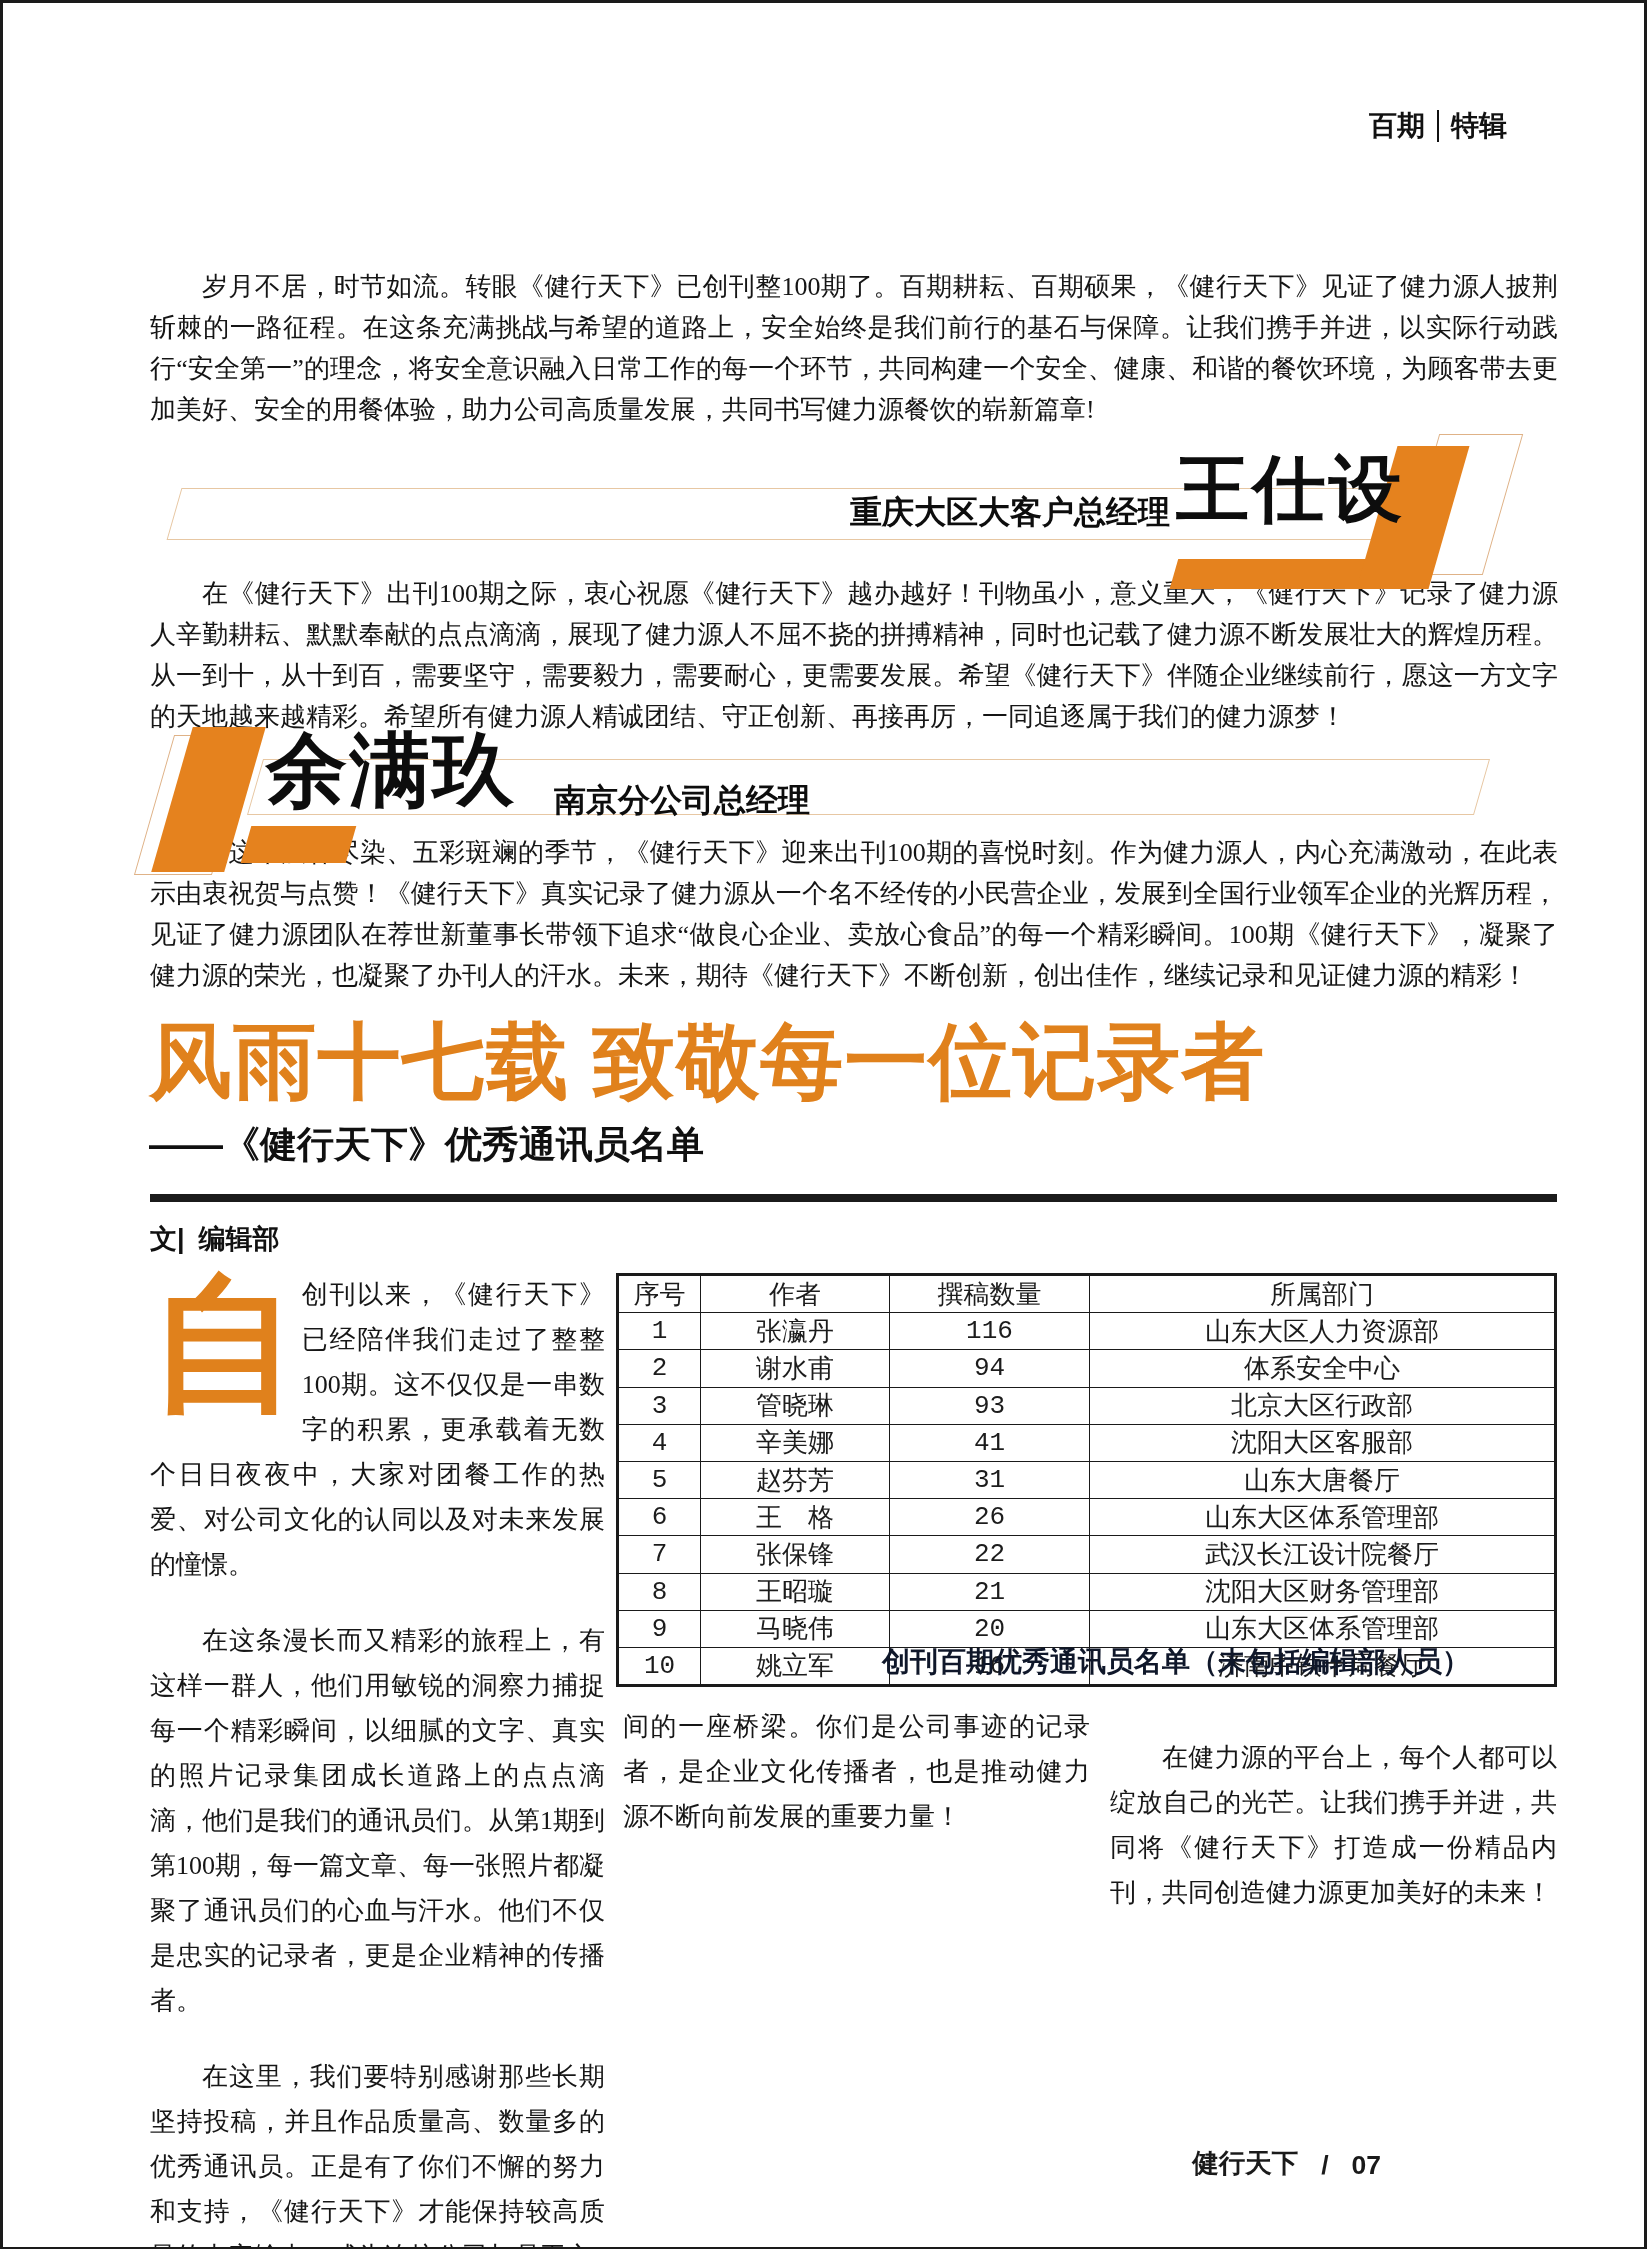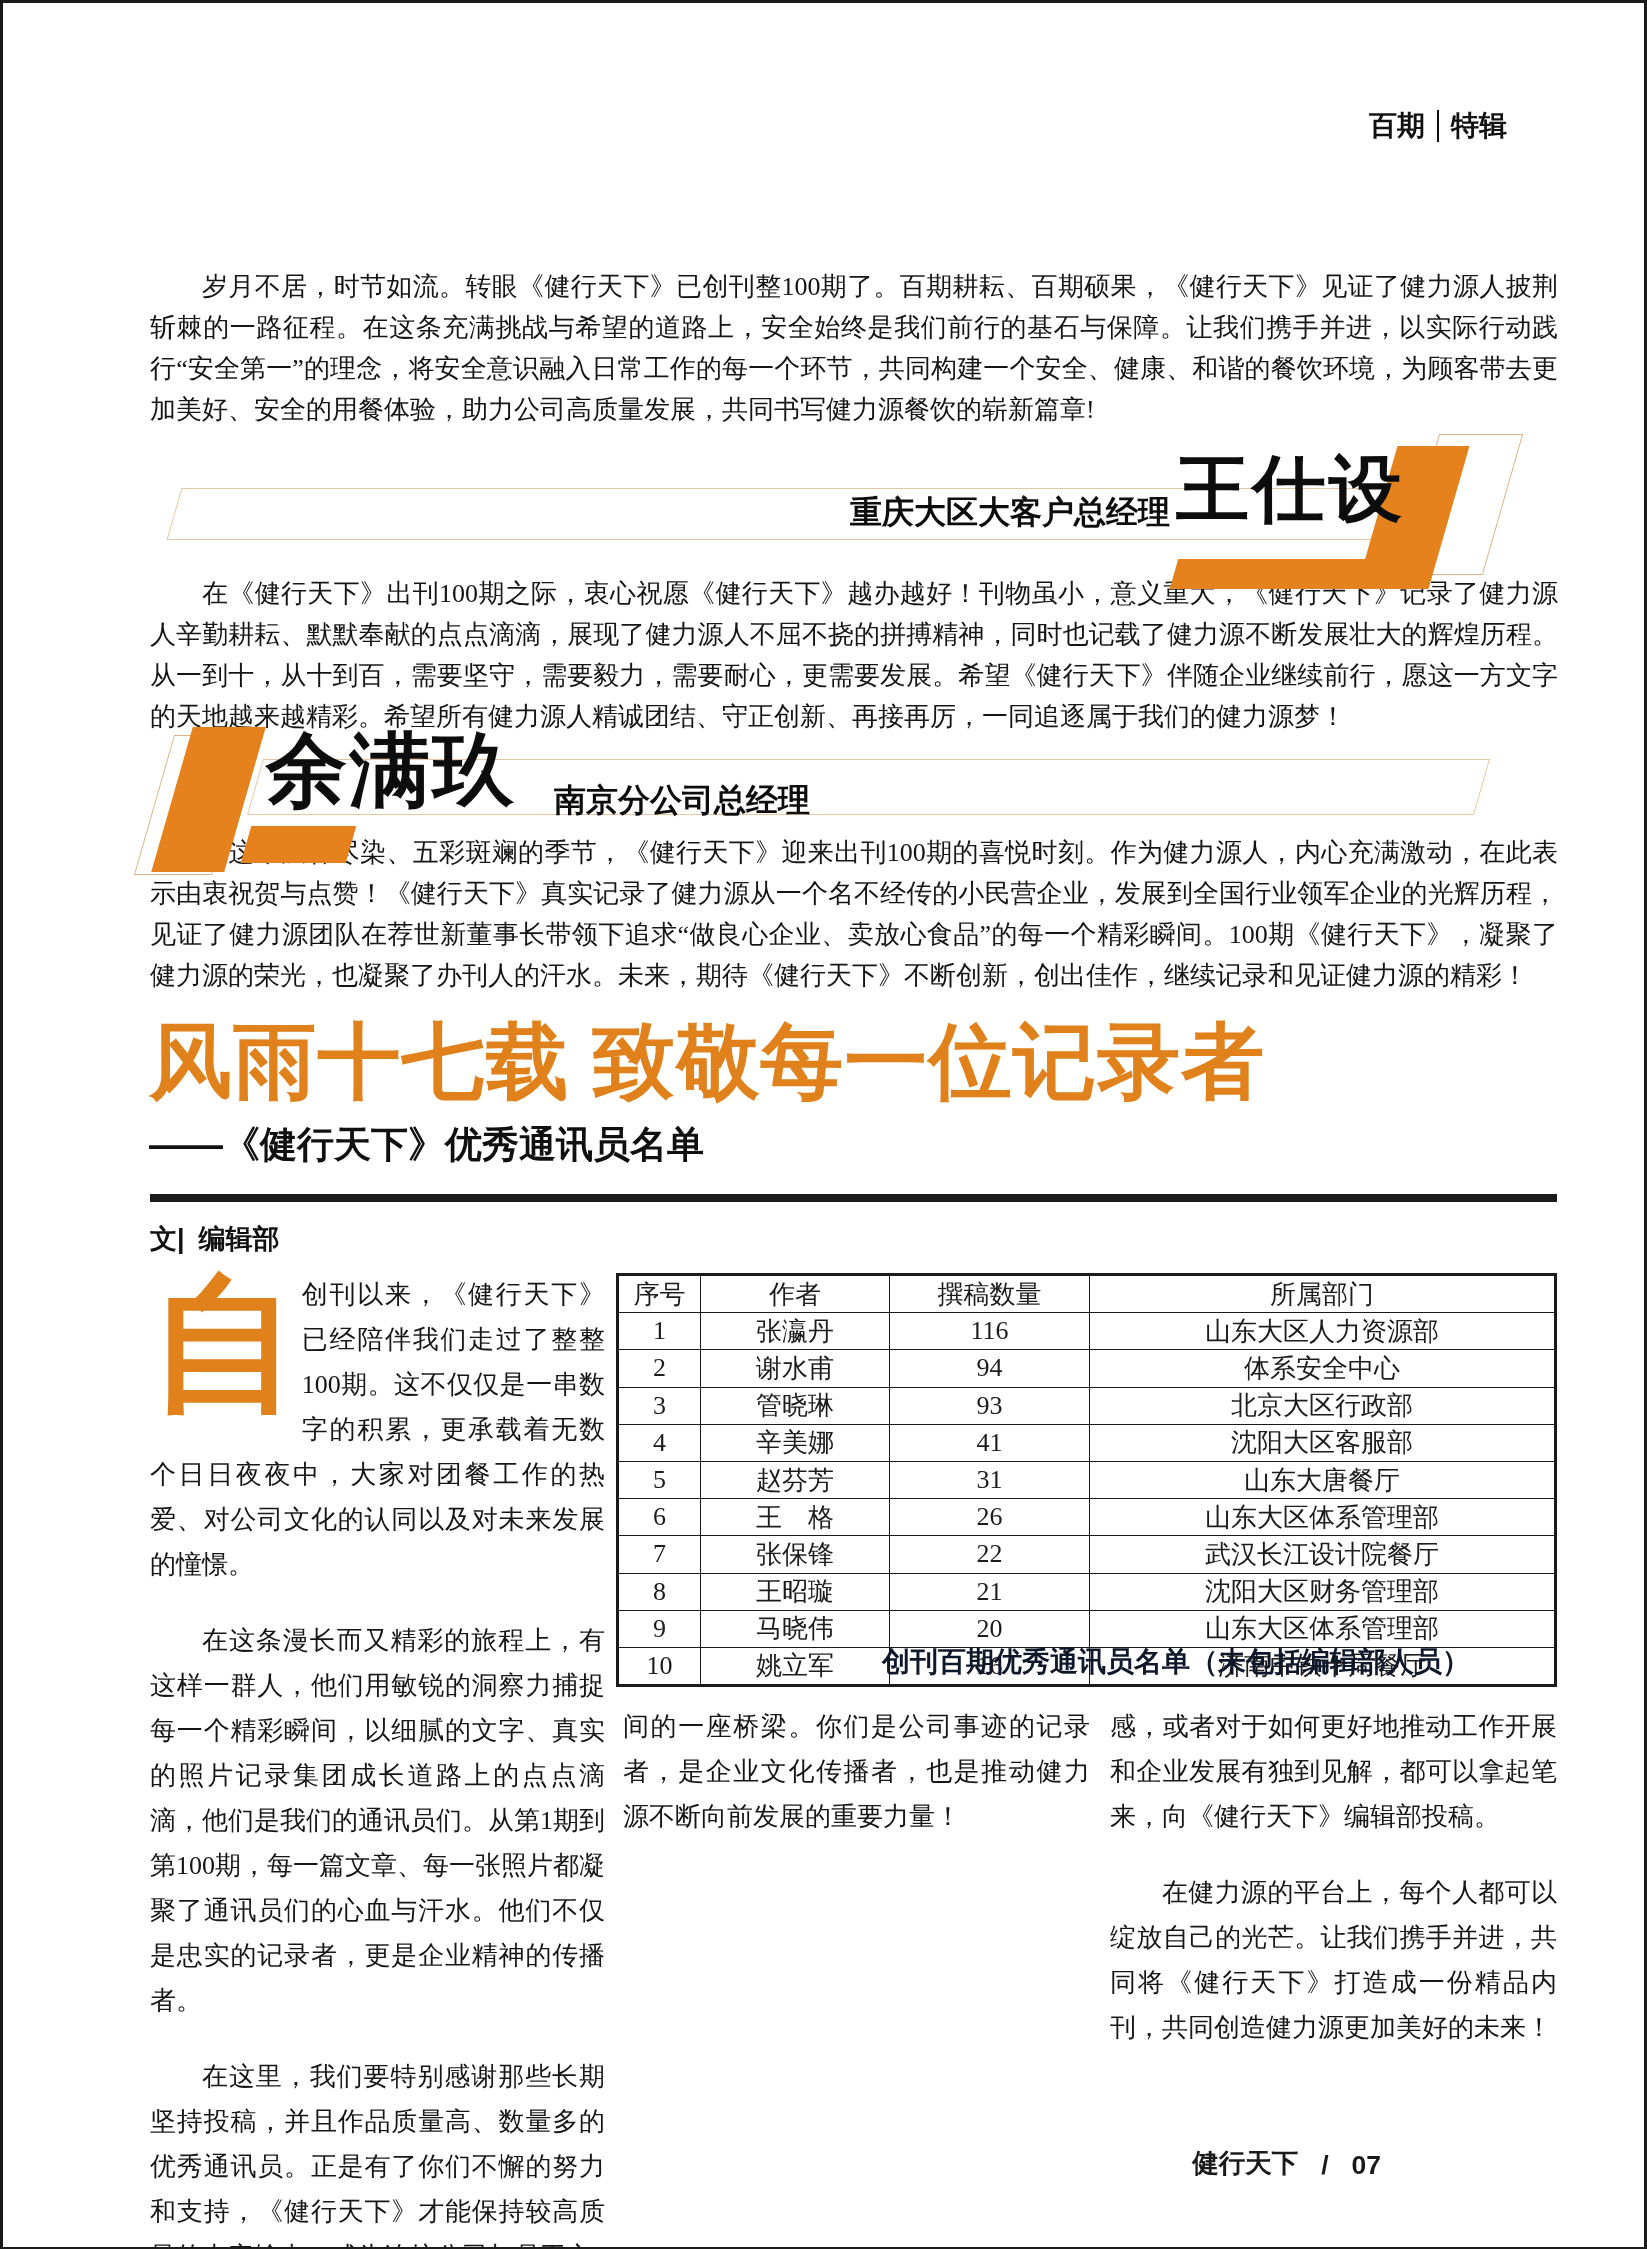--- a/index.html
+++ b/index.html
@@ -80,21 +80,21 @@
     float:left; width:140px; height:137px; margin:7px 11.8px 0 0;
     font-family:"Liberation Serif","DejaVu Serif",serif; font-weight:700;
     font-size:149px; line-height:131px; color:#e0811c;
   }
 
   
   .tablewrap { position:absolute; left:616px; top:1273px; width:941px; }
   table.contributors { width:100%; border-collapse:collapse; border:3.5px solid #1a1a1a; font-size:26px; }
   table.contributors th, table.contributors td {
     border:1.8px solid #1a1a1a; text-align:center; vertical-align:middle;
-    height:29px; font-weight:400; padding:0.6px 2.4px;
+    height:29px; font-weight:400; padding:0.6px 2.4px;font-family:Liberation Mono, monospace;
   }
   table.contributors th { height:33px; }
   col.c-idx { width:83px; } col.c-name { width:189px; } col.c-count { width:200px; }
   .caption {
     position:absolute; left:616px; top:1643px; width:1120px; text-align:center;
     font-family:"Liberation Sans","DejaVu Sans",sans-serif; font-weight:800;
     font-size:28px; color:#0f172a;
   }
 
   
@@ -236,21 +236,20 @@
       </tbody>
     </table>
   </div>
   <div class="caption">创刊百期优秀通讯员名单（未包括编辑部人员）</div>
 
   <div class="col col2">
     <p>间的一座桥梁。你们是公司事迹的记录者，是企业文化传播者，也是推动健力源不断向前发展的重要力量！</p>
   </div>
 
   <div class="col col3">
-    <p>感，或者对于如何更好地推动工作开展和企业发展有独到见解，都可以拿起笔来，向《健行天下》编辑部投稿。</p>
     <p class="indent">在健力源的平台上，每个人都可以绽放自己的光芒。让我们携手并进，共同将《健行天下》打造成一份精品内刊，共同创造健力源更加美好的未来！</p>
   </div>
 
   <div class="page-footer">
     <span>健行天下</span>
     <span>/</span>
     <span>07</span>
   </div>
 </div>
 

